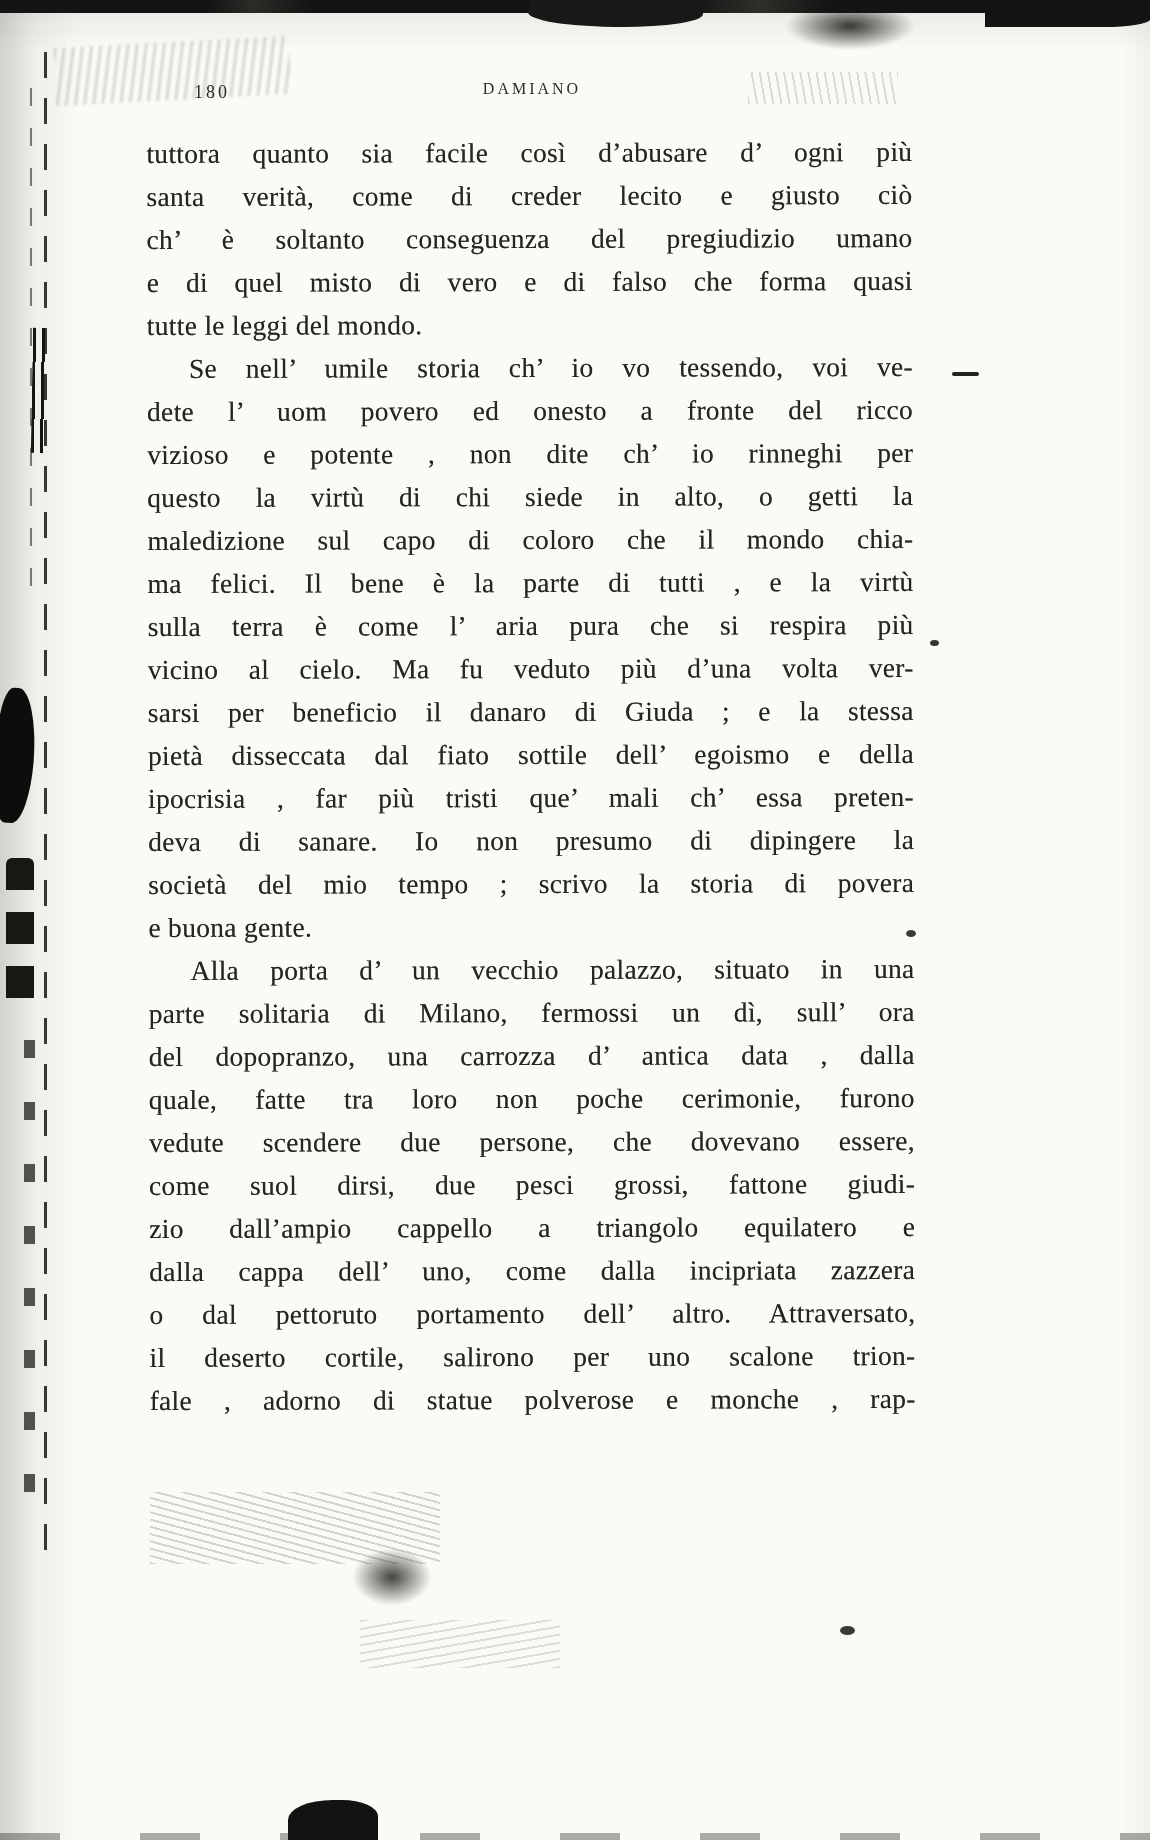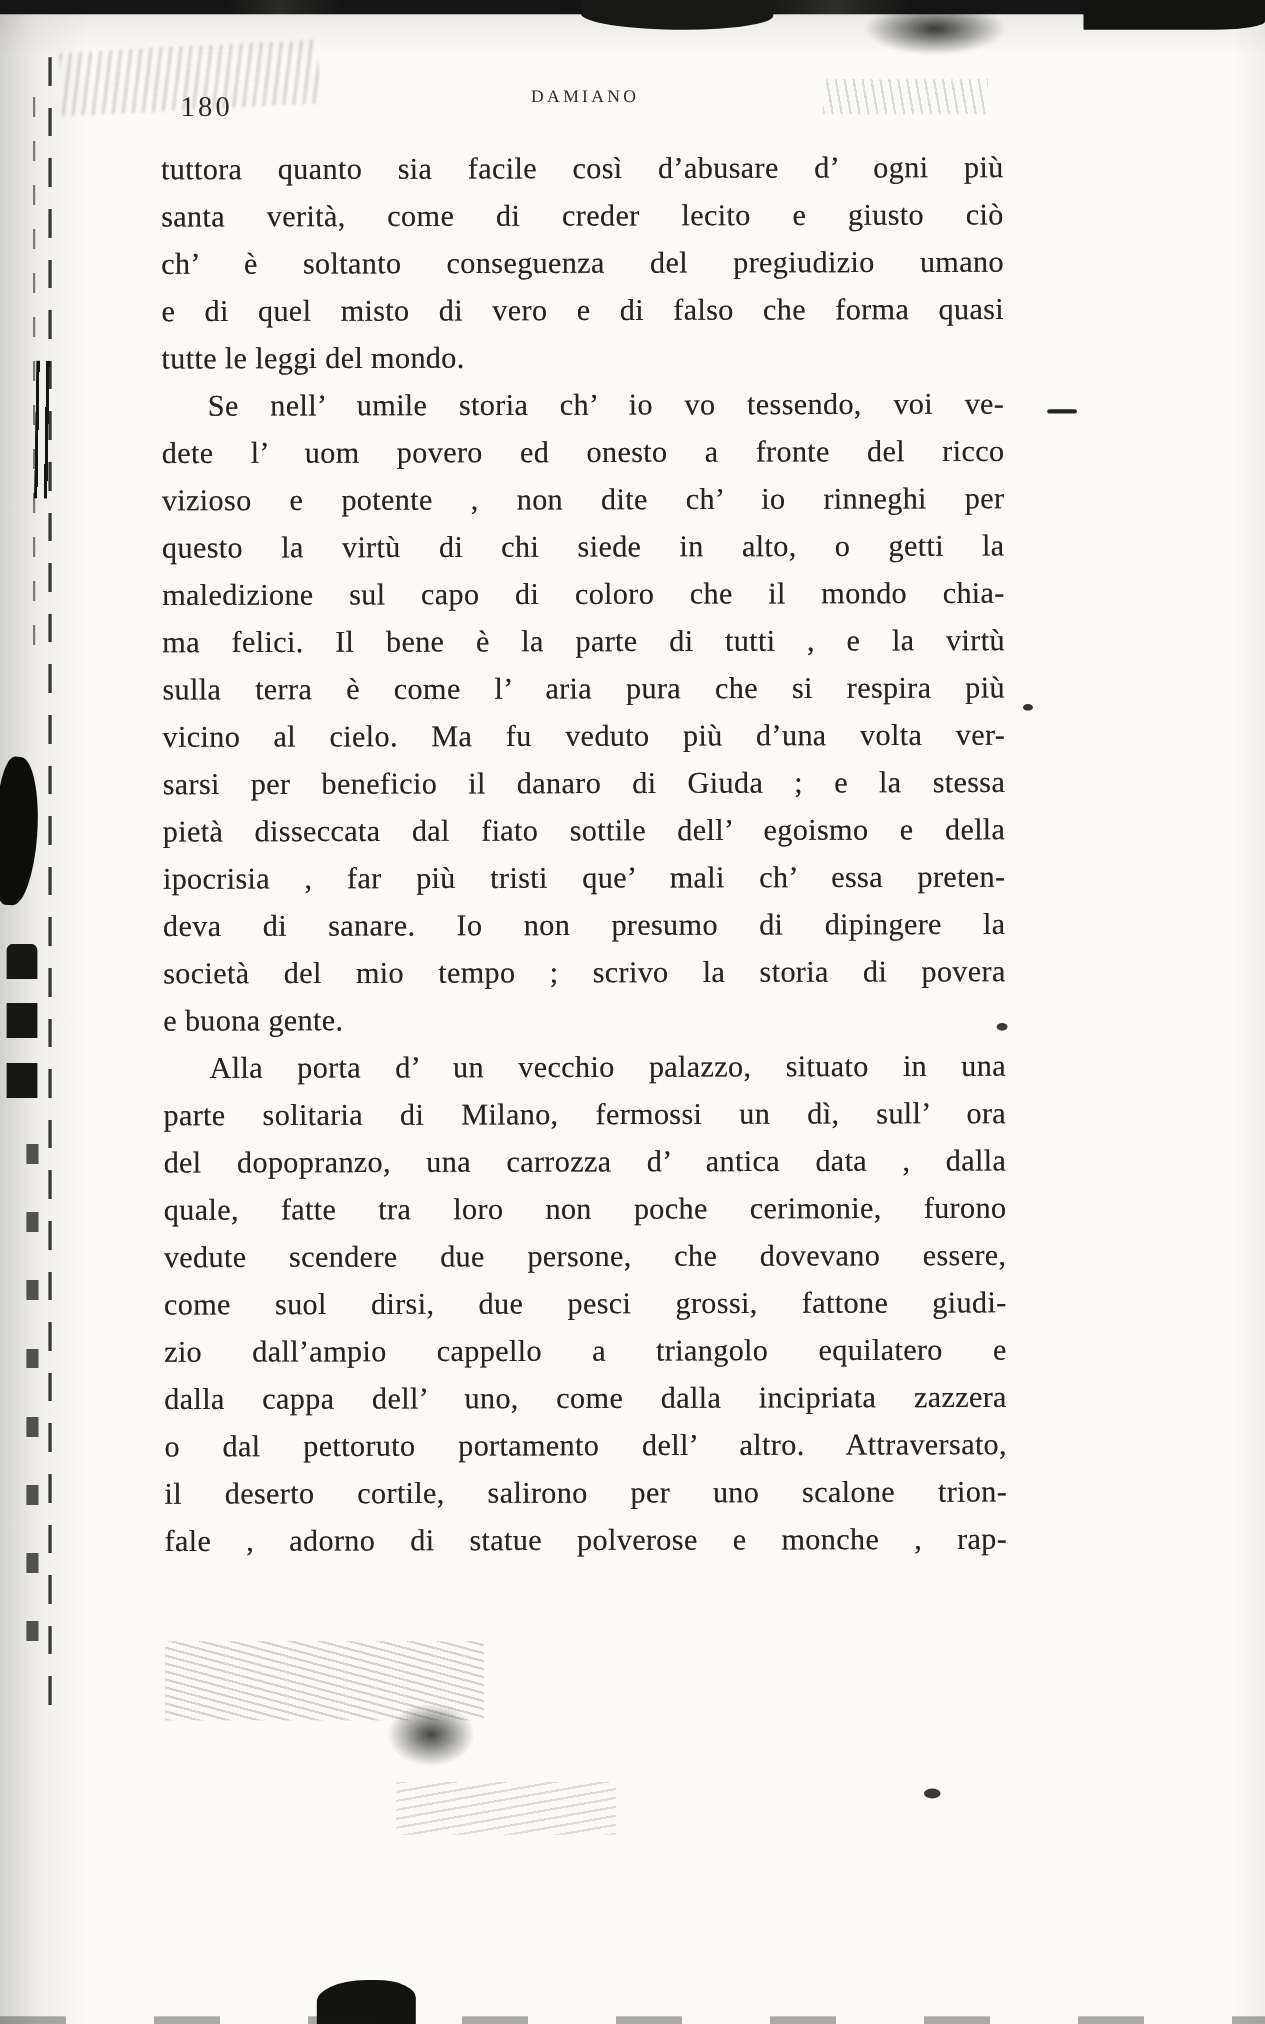--- a/index.html
+++ b/index.html
@@ -25,23 +25,23 @@
   
   .page-header {
     position: absolute;
     left: 148px;
     top: 80px;
     width: 768px;
     height: 40px;
   }
   .page-number {
     position: absolute;
-    left: 16px;
+    left: 46px;
     top: 2px;
-    font-size: 26px;
+    font-size: 18px;
     letter-spacing: 3px;
     color: #2a2922;
   }
   .running-header {
     display: block;
     text-align: center;
     font-size: 16px;
     letter-spacing: 3px;
     color: #2e2d26;
   }

